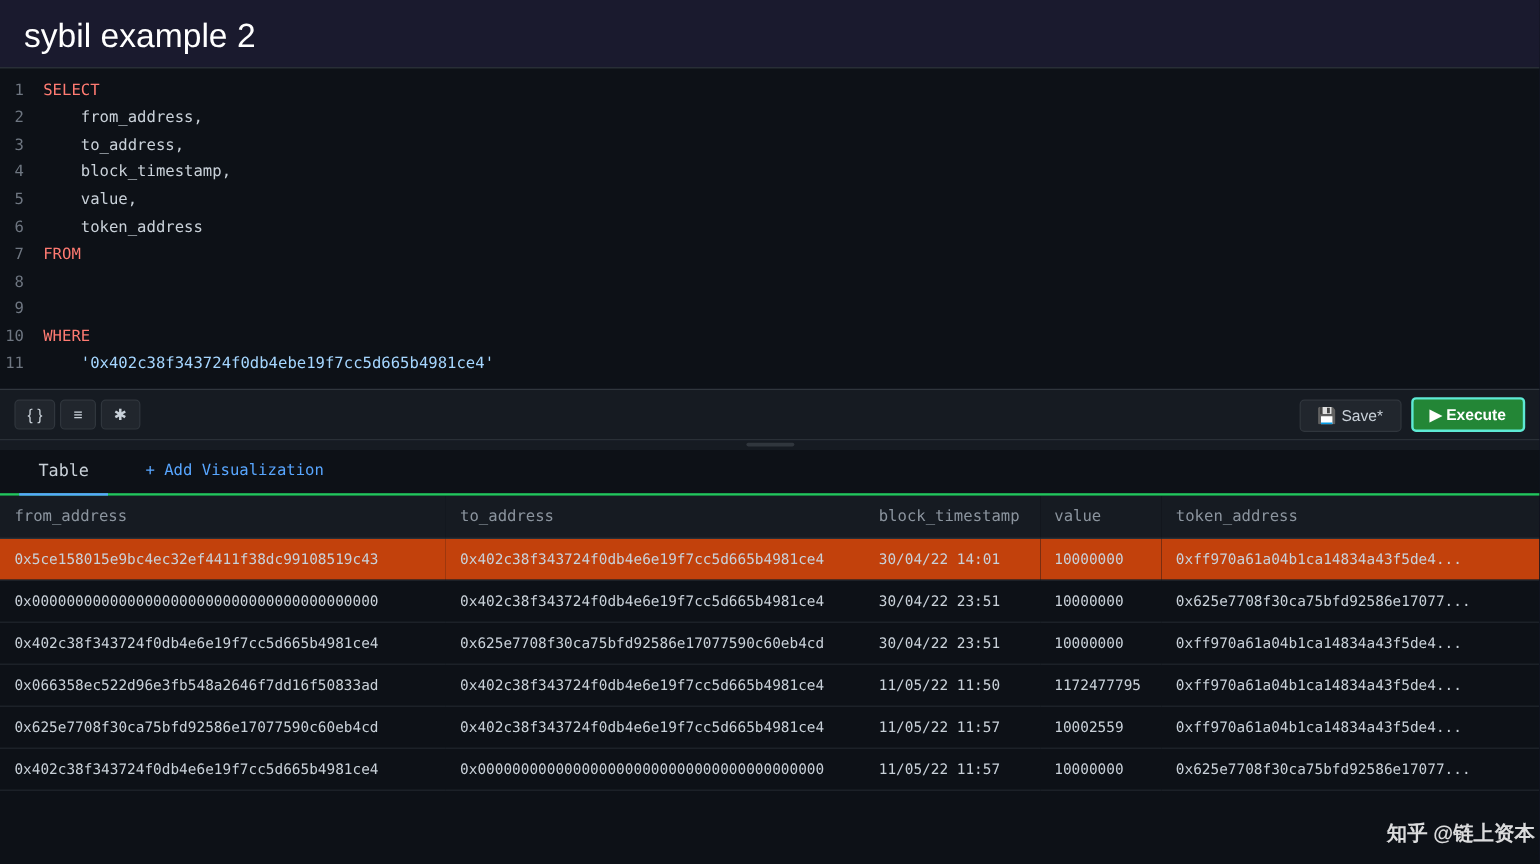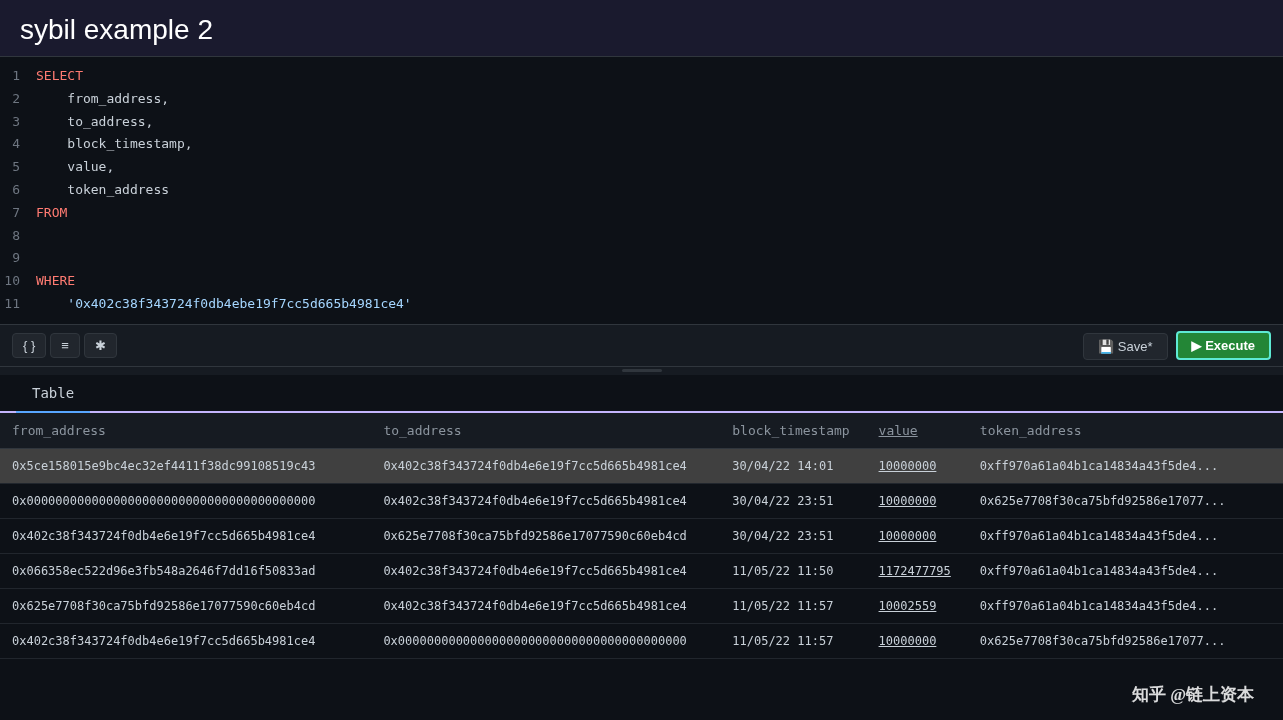--- a/index.html
+++ b/index.html
@@ -118,21 +118,21 @@
       border-radius: 2px;
     }
     
     #results-area {
       background: #0d1117;
       flex: 1;
     }
     #results-tabs {
       display: flex;
       align-items: center;
-      border-bottom: 2px solid #c4b5fd;
+      border-bottom: 2px solid #22c55e;
       padding: 0 16px;
       gap: 15px;
       background: #0d1117;
     }
     .tab {
       padding: 10px 16px;
       cursor: pointer;
       color: #8b949e;
       border-bottom: 2px solid transparent;
       margin-bottom: -2px;
@@ -179,39 +179,39 @@
     td {
       padding: 10px 12px;
       border-bottom: 1px solid #21262d;
       white-space: nowrap;
       overflow: hidden;
       text-overflow: ellipsis;
       font-size: 12px;
       color: #c9d1d9;
     }
     .highlighted-row td {
-      background: #404040;
+      background: #c2410c;
     }
     .col-from { width: 330px; }
     .col-to { width: 310px; }
     .col-ts { width: 130px; }
-    .col-val { width: 90px; text-decoration: underline; }
+    .col-val { width: 90px; }
     .col-token { width: 280px; }
     
     #table-container::-webkit-scrollbar { height: 8px; width: 8px; }
     #table-container::-webkit-scrollbar-track { background: #161b22; }
     #table-container::-webkit-scrollbar-thumb { background: #30363d; border-radius: 4px; }
     
     #watermark {
       position: fixed;
       bottom: 14px;
-      right: 29px;
+      right: 4px;
       color: rgba(255,255,255,0.85);
       font-size: 17px;
-      font-family: Liberation Serif, serif;
+      font-family: Liberation Sans, sans-serif;
       font-weight: bold;
       pointer-events: none;
       z-index: 100;
     }
   </style>
 </head>
 <body>
 
 <div id="header">
   <h1>sybil example 2</h1>
@@ -276,20 +276,21 @@
     <button class="save-btn">💾 Save*</button>
     <button class="execute-btn">▶ Execute</button>
   </div>
 </div>
 
 <div id="resize-handle"></div>
 
 <div id="results-area">
   <div id="results-tabs">
     <div class="tab active">Table</div>
+    <div class="add-viz">+ Add Visualization</div>
   </div>
   <div id="table-container">
     <table>
       <thead>
         <tr>
           <th class="col-from">from_address</th>
           <th class="col-to">to_address</th>
           <th class="col-ts">block_timestamp</th>
           <th class="col-val">value</th>
           <th class="col-token">token_address</th>

